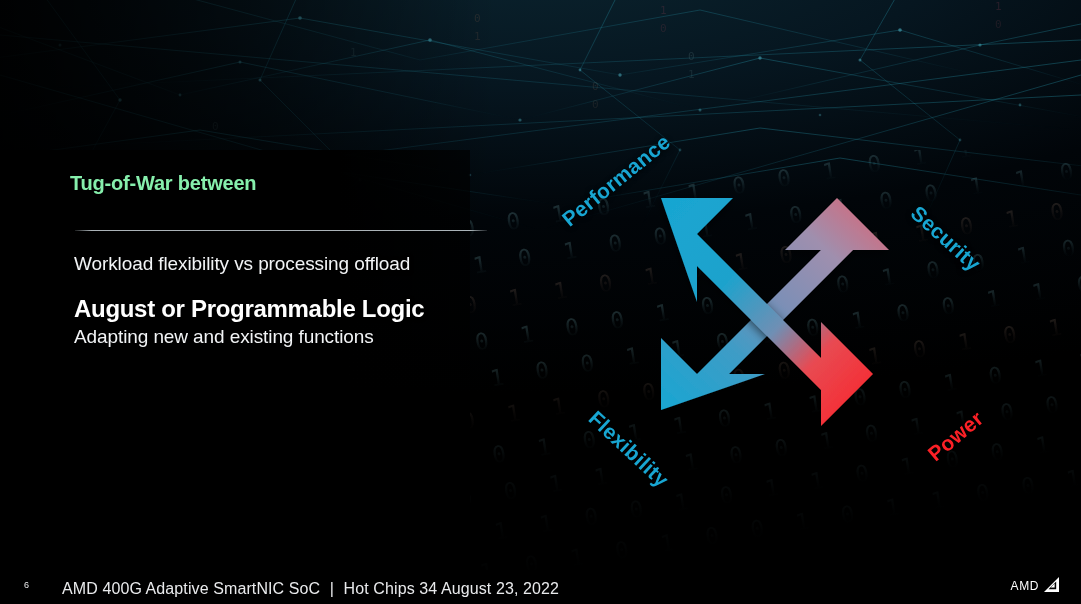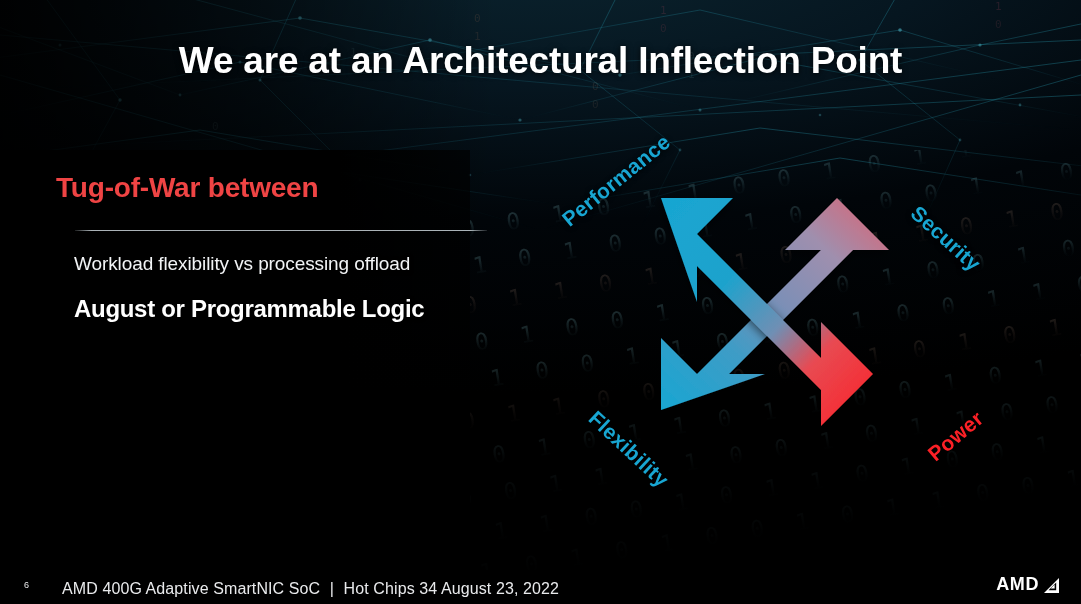--- a/index.html
+++ b/index.html
@@ -61,23 +61,23 @@
     color: #ffffff;
     font-size: 37px;
     font-weight: bold;
     letter-spacing: -0.2px;
     text-shadow: 0 1px 6px rgba(0,0,0,.85);
   }
 
   
   .subhead {
     position: absolute;
-    left: 56px; top: 172px;
-    color: #ef4444;
-    font-size: 28px;
+    left: 70px; top: 172px;
+    color: #86efac;
+    font-size: 20px;
     font-weight: bold;
     letter-spacing: -0.2px;
   }
   .divider {
     position: absolute;
     left: 75px; top: 230px;
     width: 412px; height: 1px;
     background: linear-gradient(to right, rgba(190,200,205,.15) 0%, rgba(200,210,215,.85) 4%, rgba(200,210,215,.85) 96%, rgba(190,200,205,.15) 100%);
   }
   .bullets {
@@ -162,22 +162,22 @@
   .footer-sep { padding: 0 5px; }
   .amd-logo {
     position: absolute;
     right: 22px; top: 575px;
     display: flex;
     align-items: flex-end;
     gap: 3px;
   }
   .amd-word {
     color: #ffffff;
-    font-size: 18px;
-    font-weight: bold;
+    font-size: 12px;
+    font-weight: normal;
     letter-spacing: 0.6px;
     line-height: 1;
   }
 </style>
 </head>
 <body>
 
 <div class="slide">
 
   <div class="bg-base"></div>
@@ -274,31 +274,31 @@
         <text x="-75" y="306" fill="url(#binFade)">1 0 0 1 1 0 1 0 0 1 0 1 1 0 0 1 0 1 1 0</text>
         <text x="-45" y="344" fill="url(#binFade)">0 1 1 0 0 1 0 1 1 0 1 0 0 1 1 0 1 0 1 0</text>
         <text x="-20" y="382" fill="url(#binFade)">1 0 1 0 1 0 0 1 0 1 1 0 0 1 0 1 0 1 1 0</text>
       </g>
     </g>
   </svg>
 
   <div class="bg-left-black"></div>
   <div class="bg-vignette"></div>
 
-  <div class="title">We are at an Architectural Inflection Point</div>
 
   <div class="subhead">Tug-of-War between</div>
   <div class="divider"></div>
 
   <div class="bullets">
     <div class="bullet">
       <div class="bullet-sub">Workload flexibility vs processing offload</div>
     </div>
     <div class="bullet">
       <div class="bullet-title">August or Programmable Logic</div>
+      <div class="bullet-sub">Adapting new and existing functions</div>
     </div>
   </div>
 
   <div class="diagram">
     <svg width="510" height="300" viewBox="0 0 510 300" aria-hidden="true">
       <defs>
         <linearGradient id="gradTLBR" x1="0" y1="0" x2="1" y2="1">
           <stop offset="0%" stop-color="#18a6d2"></stop>
           <stop offset="34%" stop-color="#1fa2cc"></stop>
           <stop offset="56%" stop-color="#6f8fb4"></stop>

